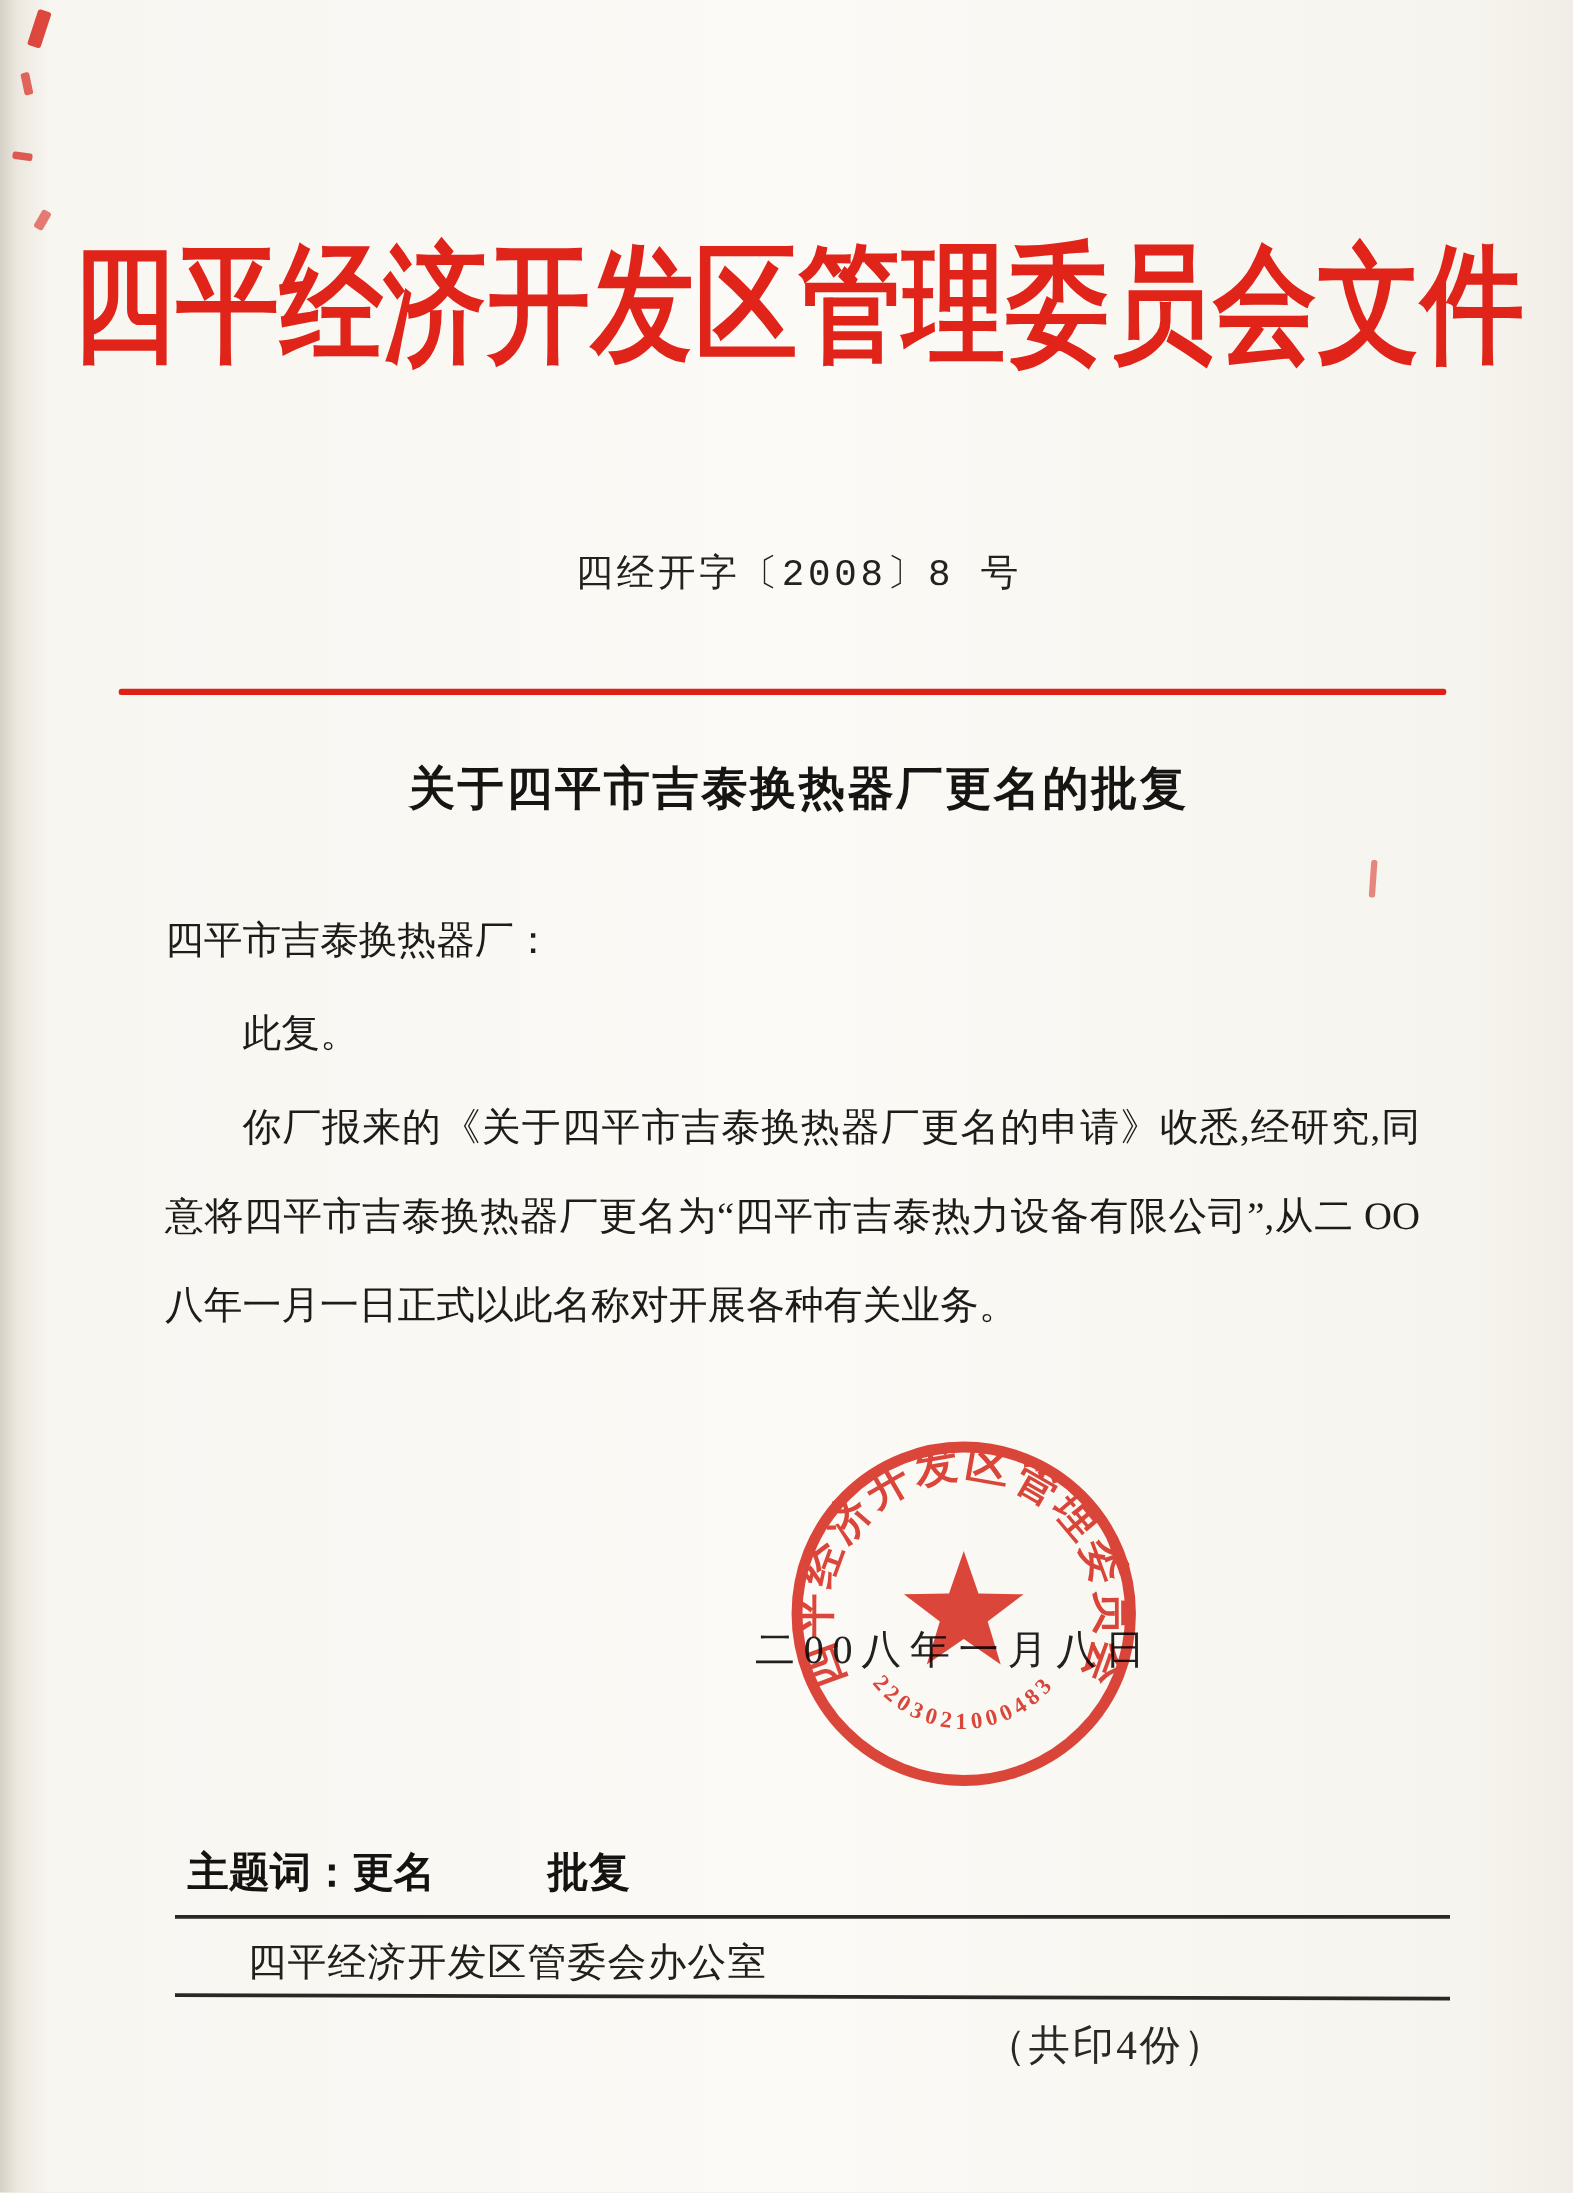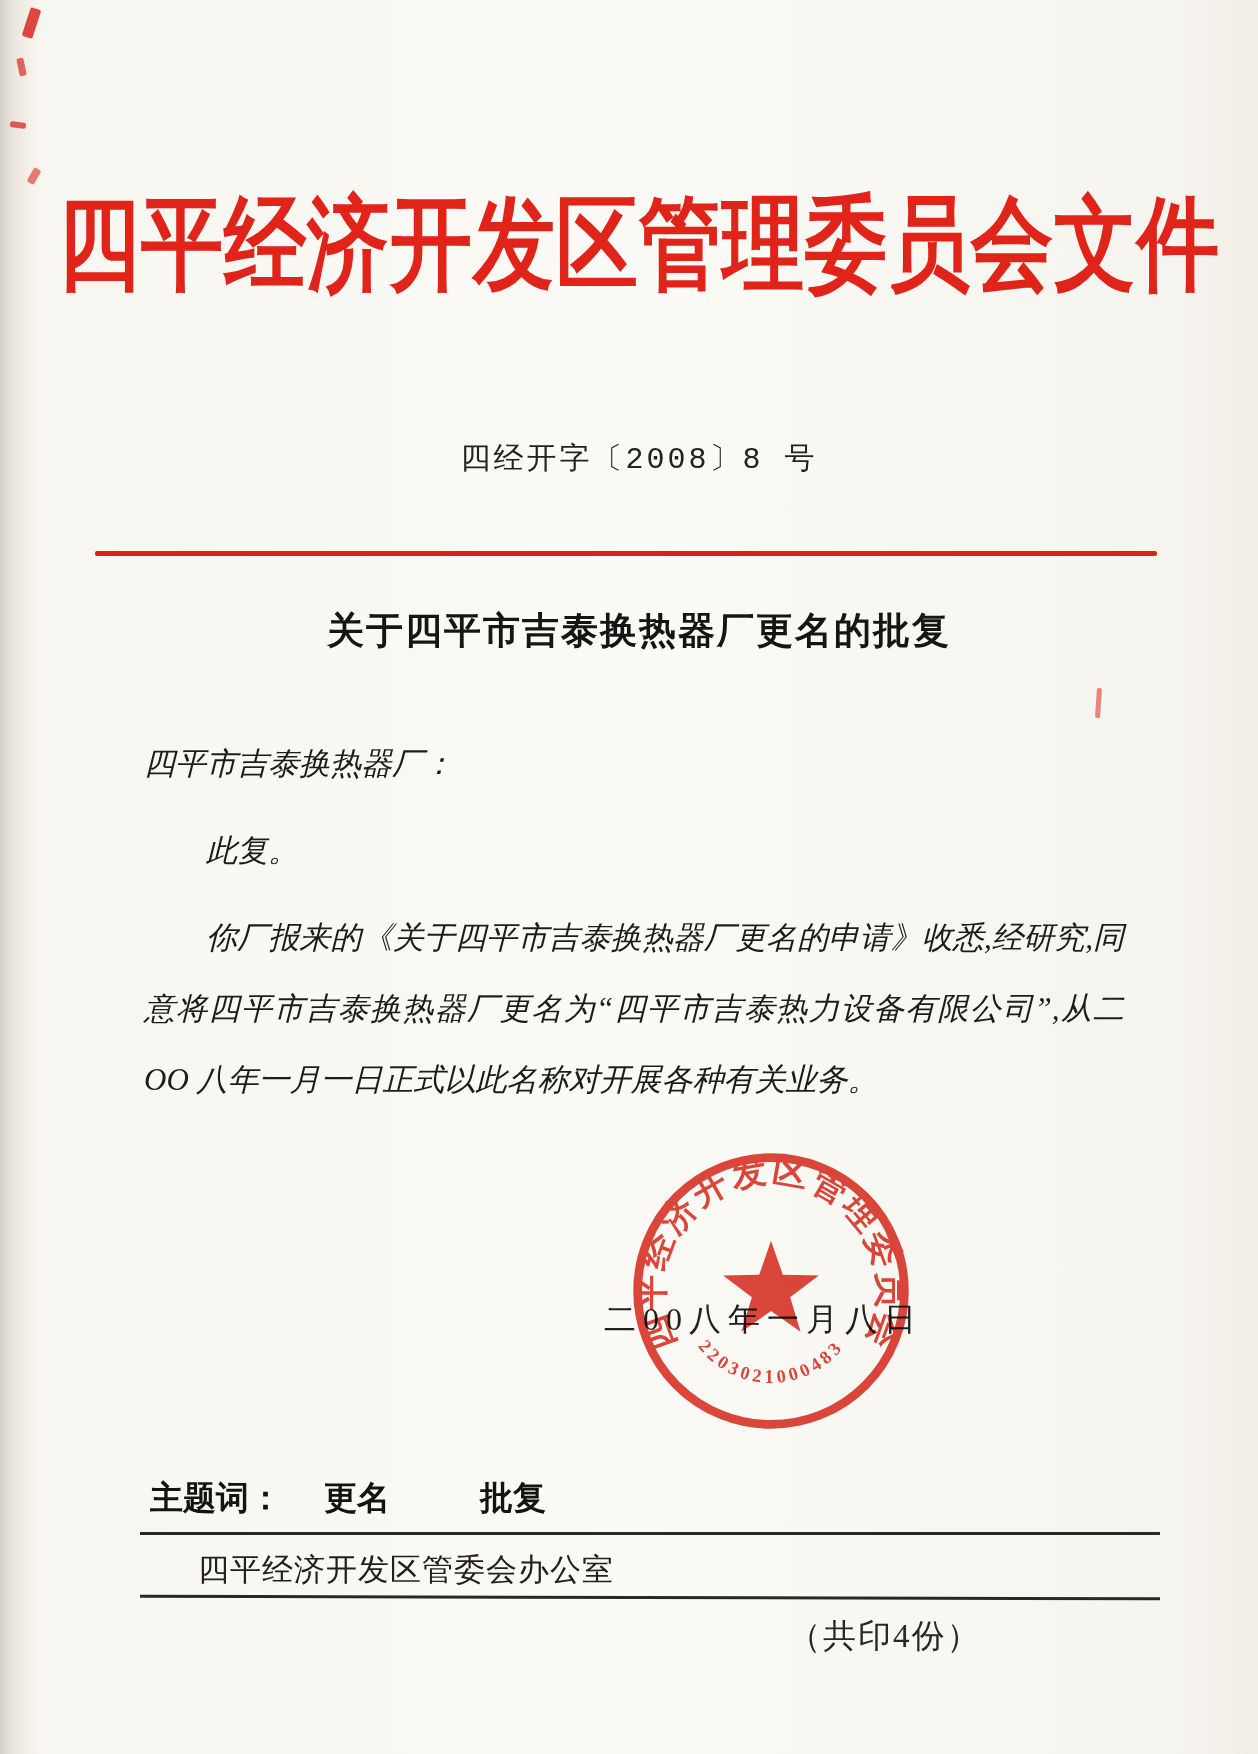--- a/index.html
+++ b/index.html
@@ -37,38 +37,38 @@
   }
   .doc-title{
     position:absolute;left:0;top:606px;width:100%;margin:0;
     text-align:center;font-size:37px;font-weight:bold;letter-spacing:2px;
     font-family:Liberation Serif, serif;color:#161514;
   }
   .body-block{
     position:absolute;left:128px;top:712px;width:1012px;
     font-size:31px;line-height:71px;color:#1e1c1a;
   }
-  .body-block p{margin:16px;font-style:italic;}
+  .body-block p{margin:4px;}
   .para{text-align:justify;}
   .indent{text-indent:2em;}
   .date-line{
     position:absolute;left:604px;top:1298px;
     font-size:32px;letter-spacing:7px;color:#232120;white-space:nowrap;
   }
   .seal{
     position:absolute;left:626px;top:1146px;width:290px;height:290px;
     mix-blend-mode:multiply;opacity:.9;
   }
   .subject-row{
     position:absolute;left:150px;top:1476px;
     display:flex;align-items:flex-end;
     font-family:"Liberation Sans","DejaVu Sans",sans-serif;
     font-size:33px;font-weight:bold;color:#141312;
   }
-  .subject-row .term1{margin-left:42px;}
+  .subject-row .term1{}
   .subject-row .term2{margin-left:90px;}
   .black-rule{position:absolute;left:140px;width:1020px;height:3px;background:#2a2826;}
   .rule-1{top:1532px;}
   .rule-2{top:1596px;transform:rotate(.15deg);}
   .footer-office{
     position:absolute;left:150px;top:1549px;font-size:31px;letter-spacing:1px;color:#222019;
     font-family:"Liberation Sans","DejaVu Sans",sans-serif;
     margin-left:48px;
   }
   .footer-date{

